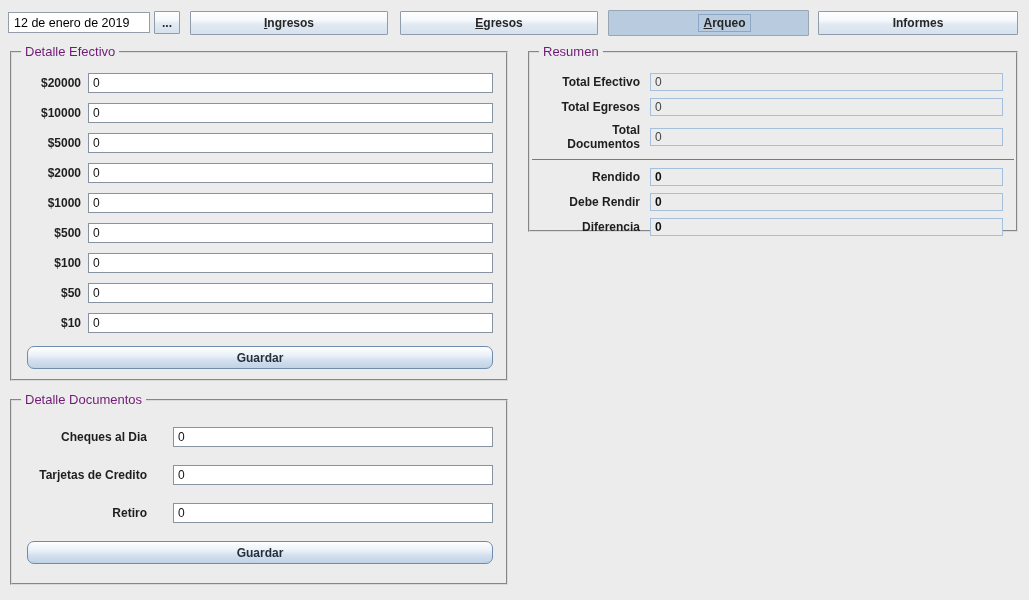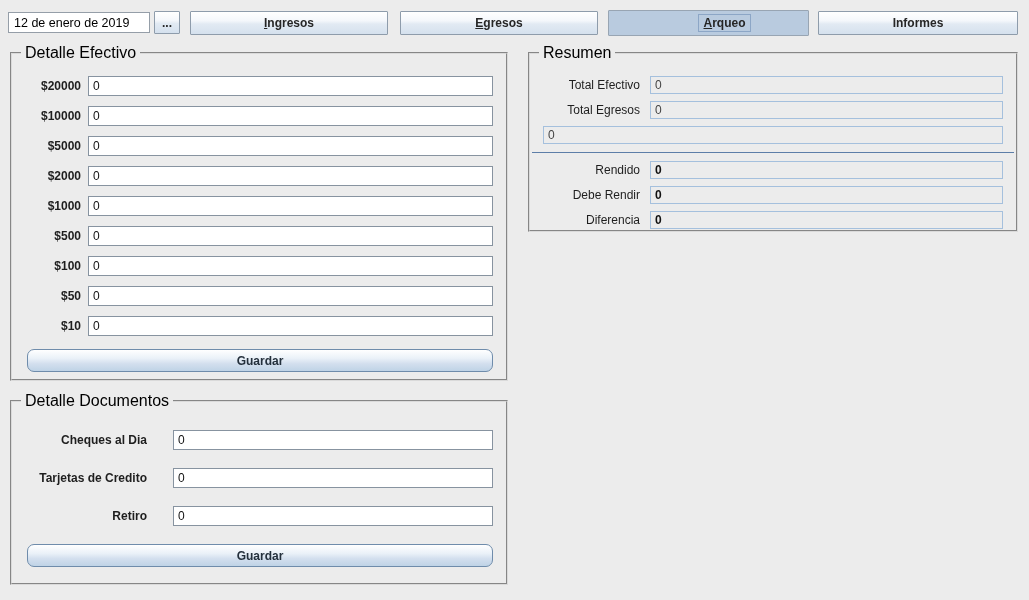--- a/index.html
+++ b/index.html
@@ -39,21 +39,21 @@
   .focus-box { border: 1px solid transparent; padding: 1px 4px; }
   #btn-arqueo .focus-box { border-color: #8ca6c6; }
 
   
   fieldset {
     position: absolute; margin: 0;
     border: 2px groove #dadada;
     padding: 6px 13px 0 13px;
     background: transparent;
   }
-  legend { padding: 0 4px; margin-left: -4px; font-size: 16px; color: #000000; }
+  legend { padding: 0 4px; margin-left: -4px; font-size: 13px; color: #701a75; }
   #fs-efectivo   { left: 10px;  top: 44px;  width: 498px; height: 337px; }
   #fs-documentos { left: 10px;  top: 392px; width: 498px; height: 193px; }
   #fs-resumen    { left: 528px; top: 44px;  width: 490px; height: 188px; }
 
   
   .rows { margin-top: 8px; }
   .frow { display: flex; align-items: center; margin-bottom: 10px; }
   .frow label {
     width: 56px; text-align: right; margin-right: 7px;
     font-weight: 700; color: #1e1e1e; flex: none;
@@ -74,21 +74,21 @@
     font-weight: 700; font-size: 12px; color: #24303c;
     font-family: inherit; cursor: default;
   }
   #fs-documentos .guardar { margin-top: 4px; }
 
   
   .sum-rows { margin-top: 8px; }
   .sum-row { display: flex; align-items: center; margin-bottom: 7px; }
   .sum-row label {
     width: 97px; text-align: right; margin-right: 10px;
-    font-weight: 400; color: #1e1e1e; flex: none;
+    font-weight: 700; color: #1e1e1e; flex: none;
   }
   .sum-row input {
     flex: 1; height: 18px; min-width: 0;
     border: 1px solid #a5c0dd; background: #ececec; color: #444;
     padding: 0 4px; font-family: inherit; font-size: 12px;
   }
   .sum-row.result input { color: #111; font-weight: 700; }
   .sum-sep { border: none; border-top: 1px solid #5d7ea8; margin: 8px -11px 8px -11px; }
 </style>
 </head>
@@ -183,20 +183,21 @@
   <div class="sum-rows">
     <div class="sum-row">
       <label>Total Efectivo</label>
       <input readonly="" value="0" style="">
     </div>
     <div class="sum-row">
       <label>Total Egresos</label>
       <input readonly="" value="0" style="">
     </div>
     <div class="sum-row">
+      <label>Total Documentos</label>
       <input readonly="" value="0" style="">
     </div>
     <hr class="sum-sep">
     <div class="sum-row result">
       <label>Rendido</label>
       <input readonly="" value="0" style="">
     </div>
     <div class="sum-row result">
       <label>Debe Rendir</label>
       <input readonly="" value="0" style="">

